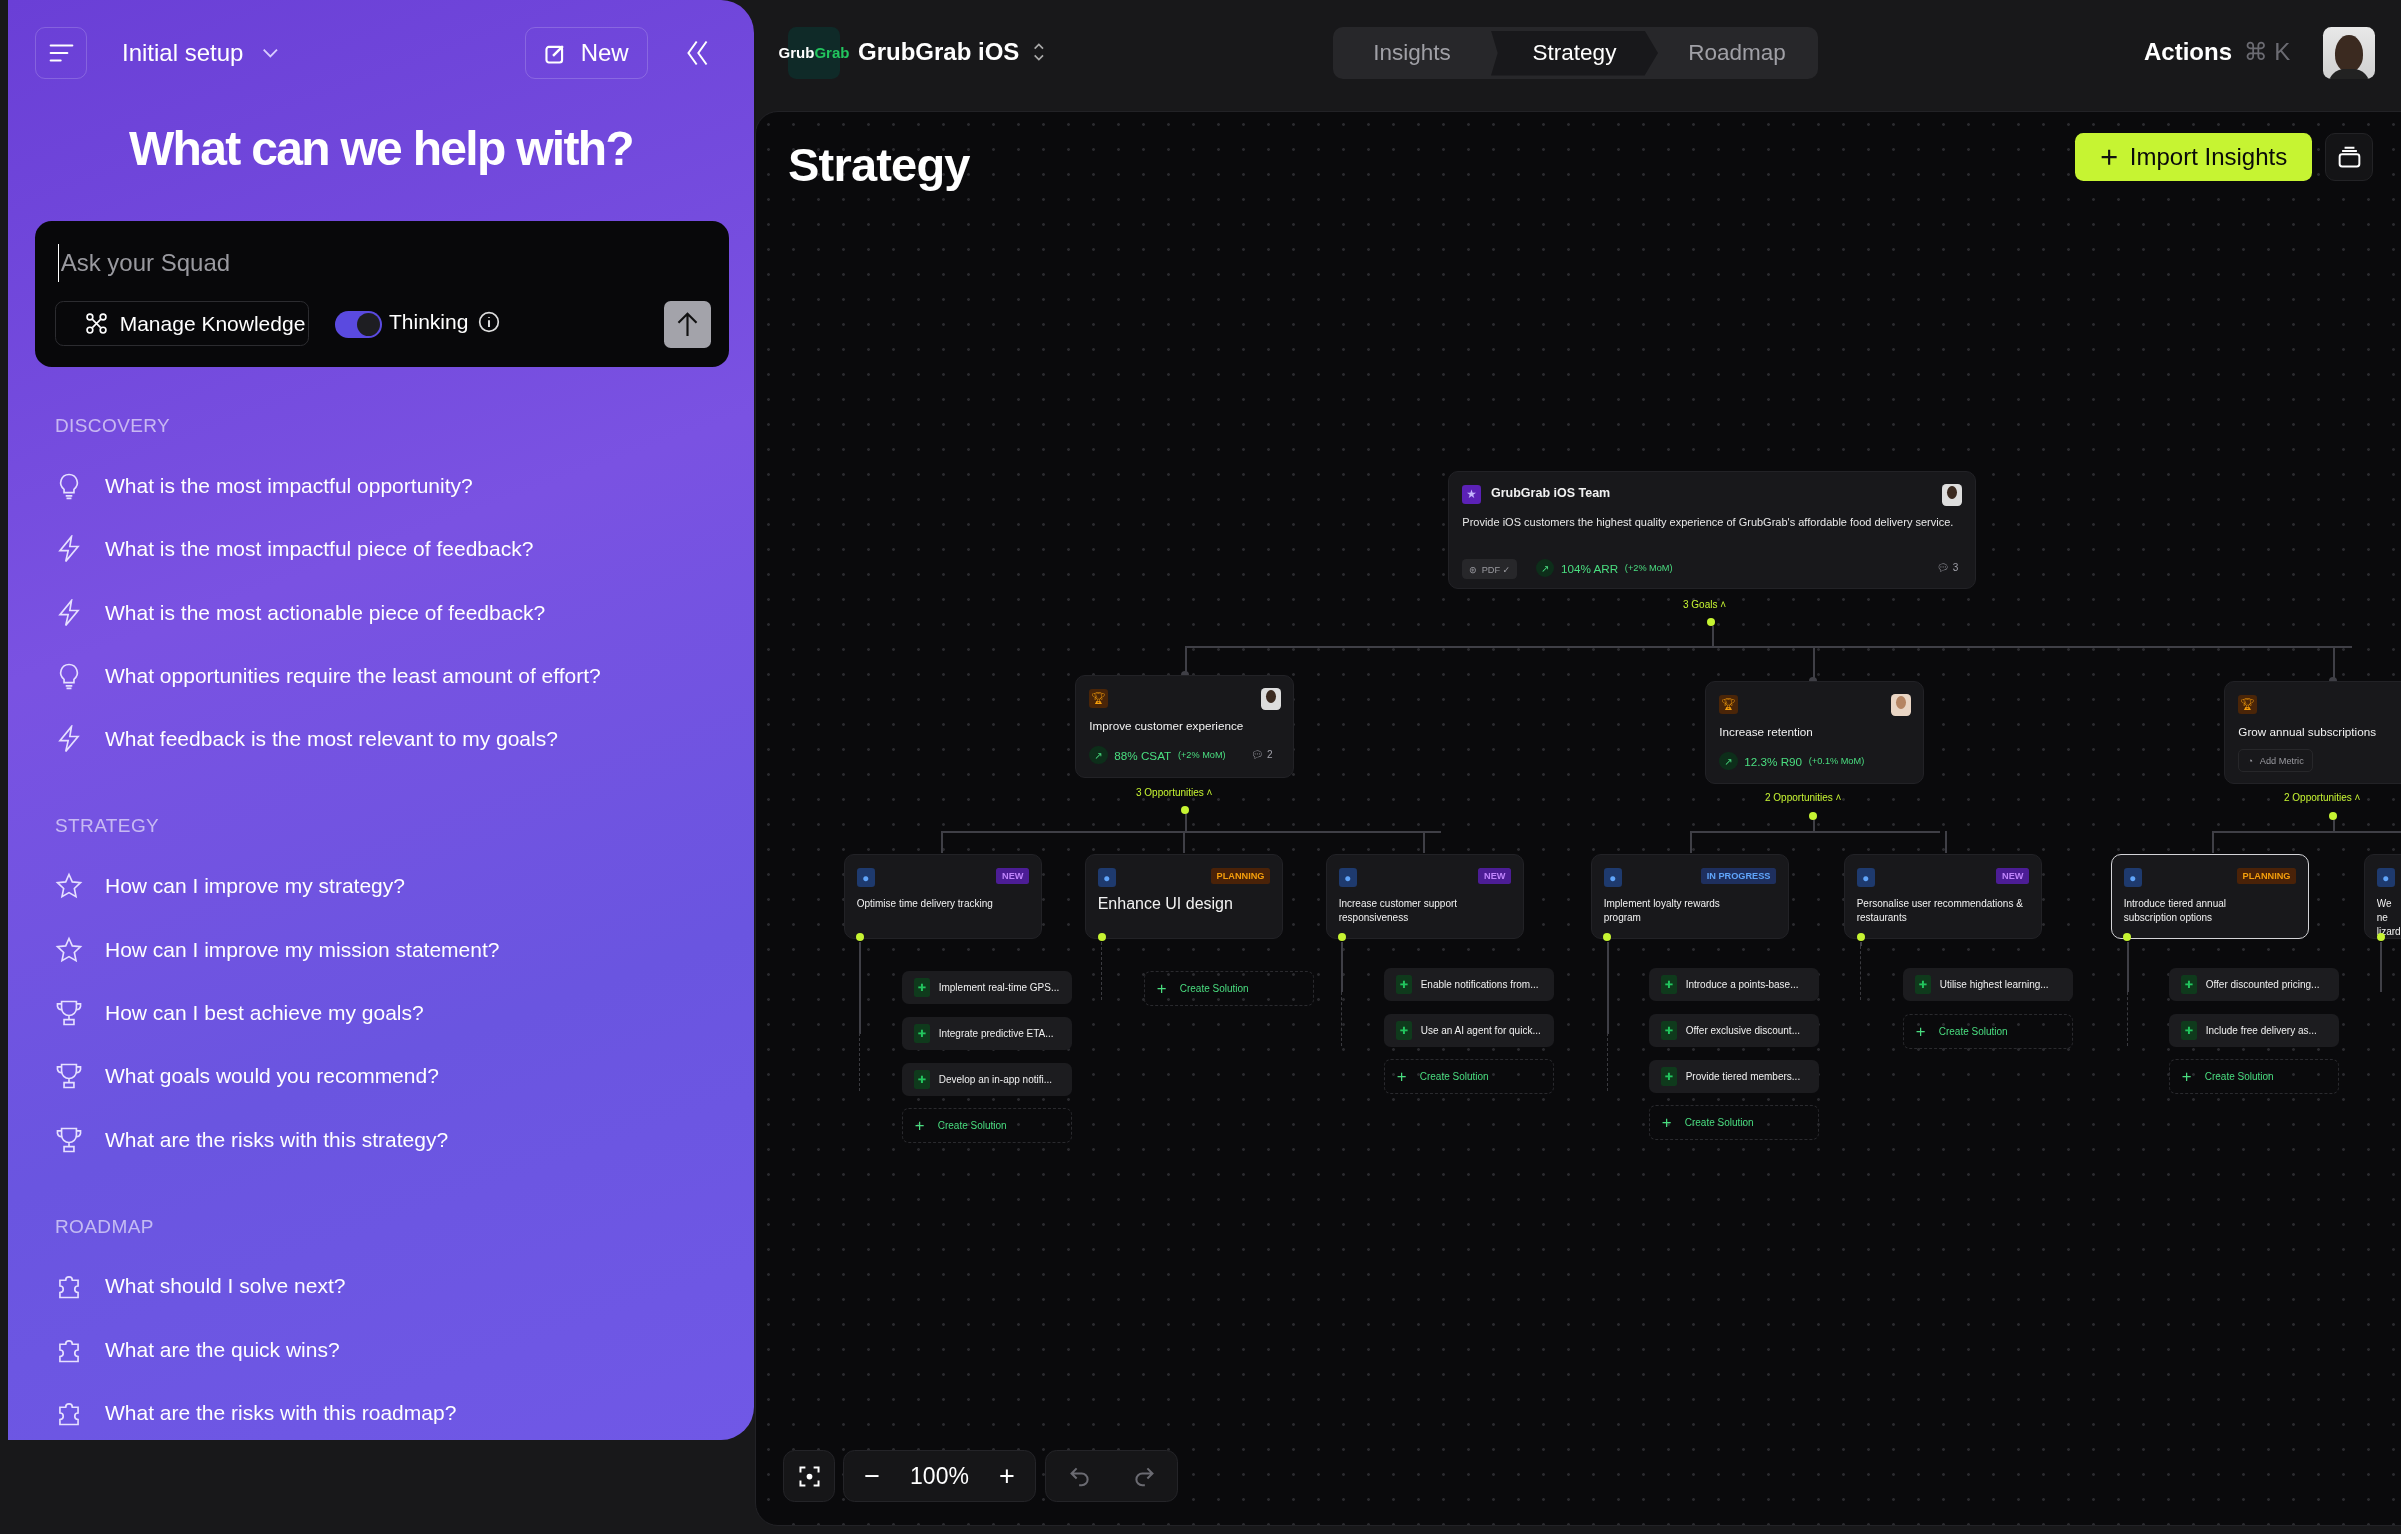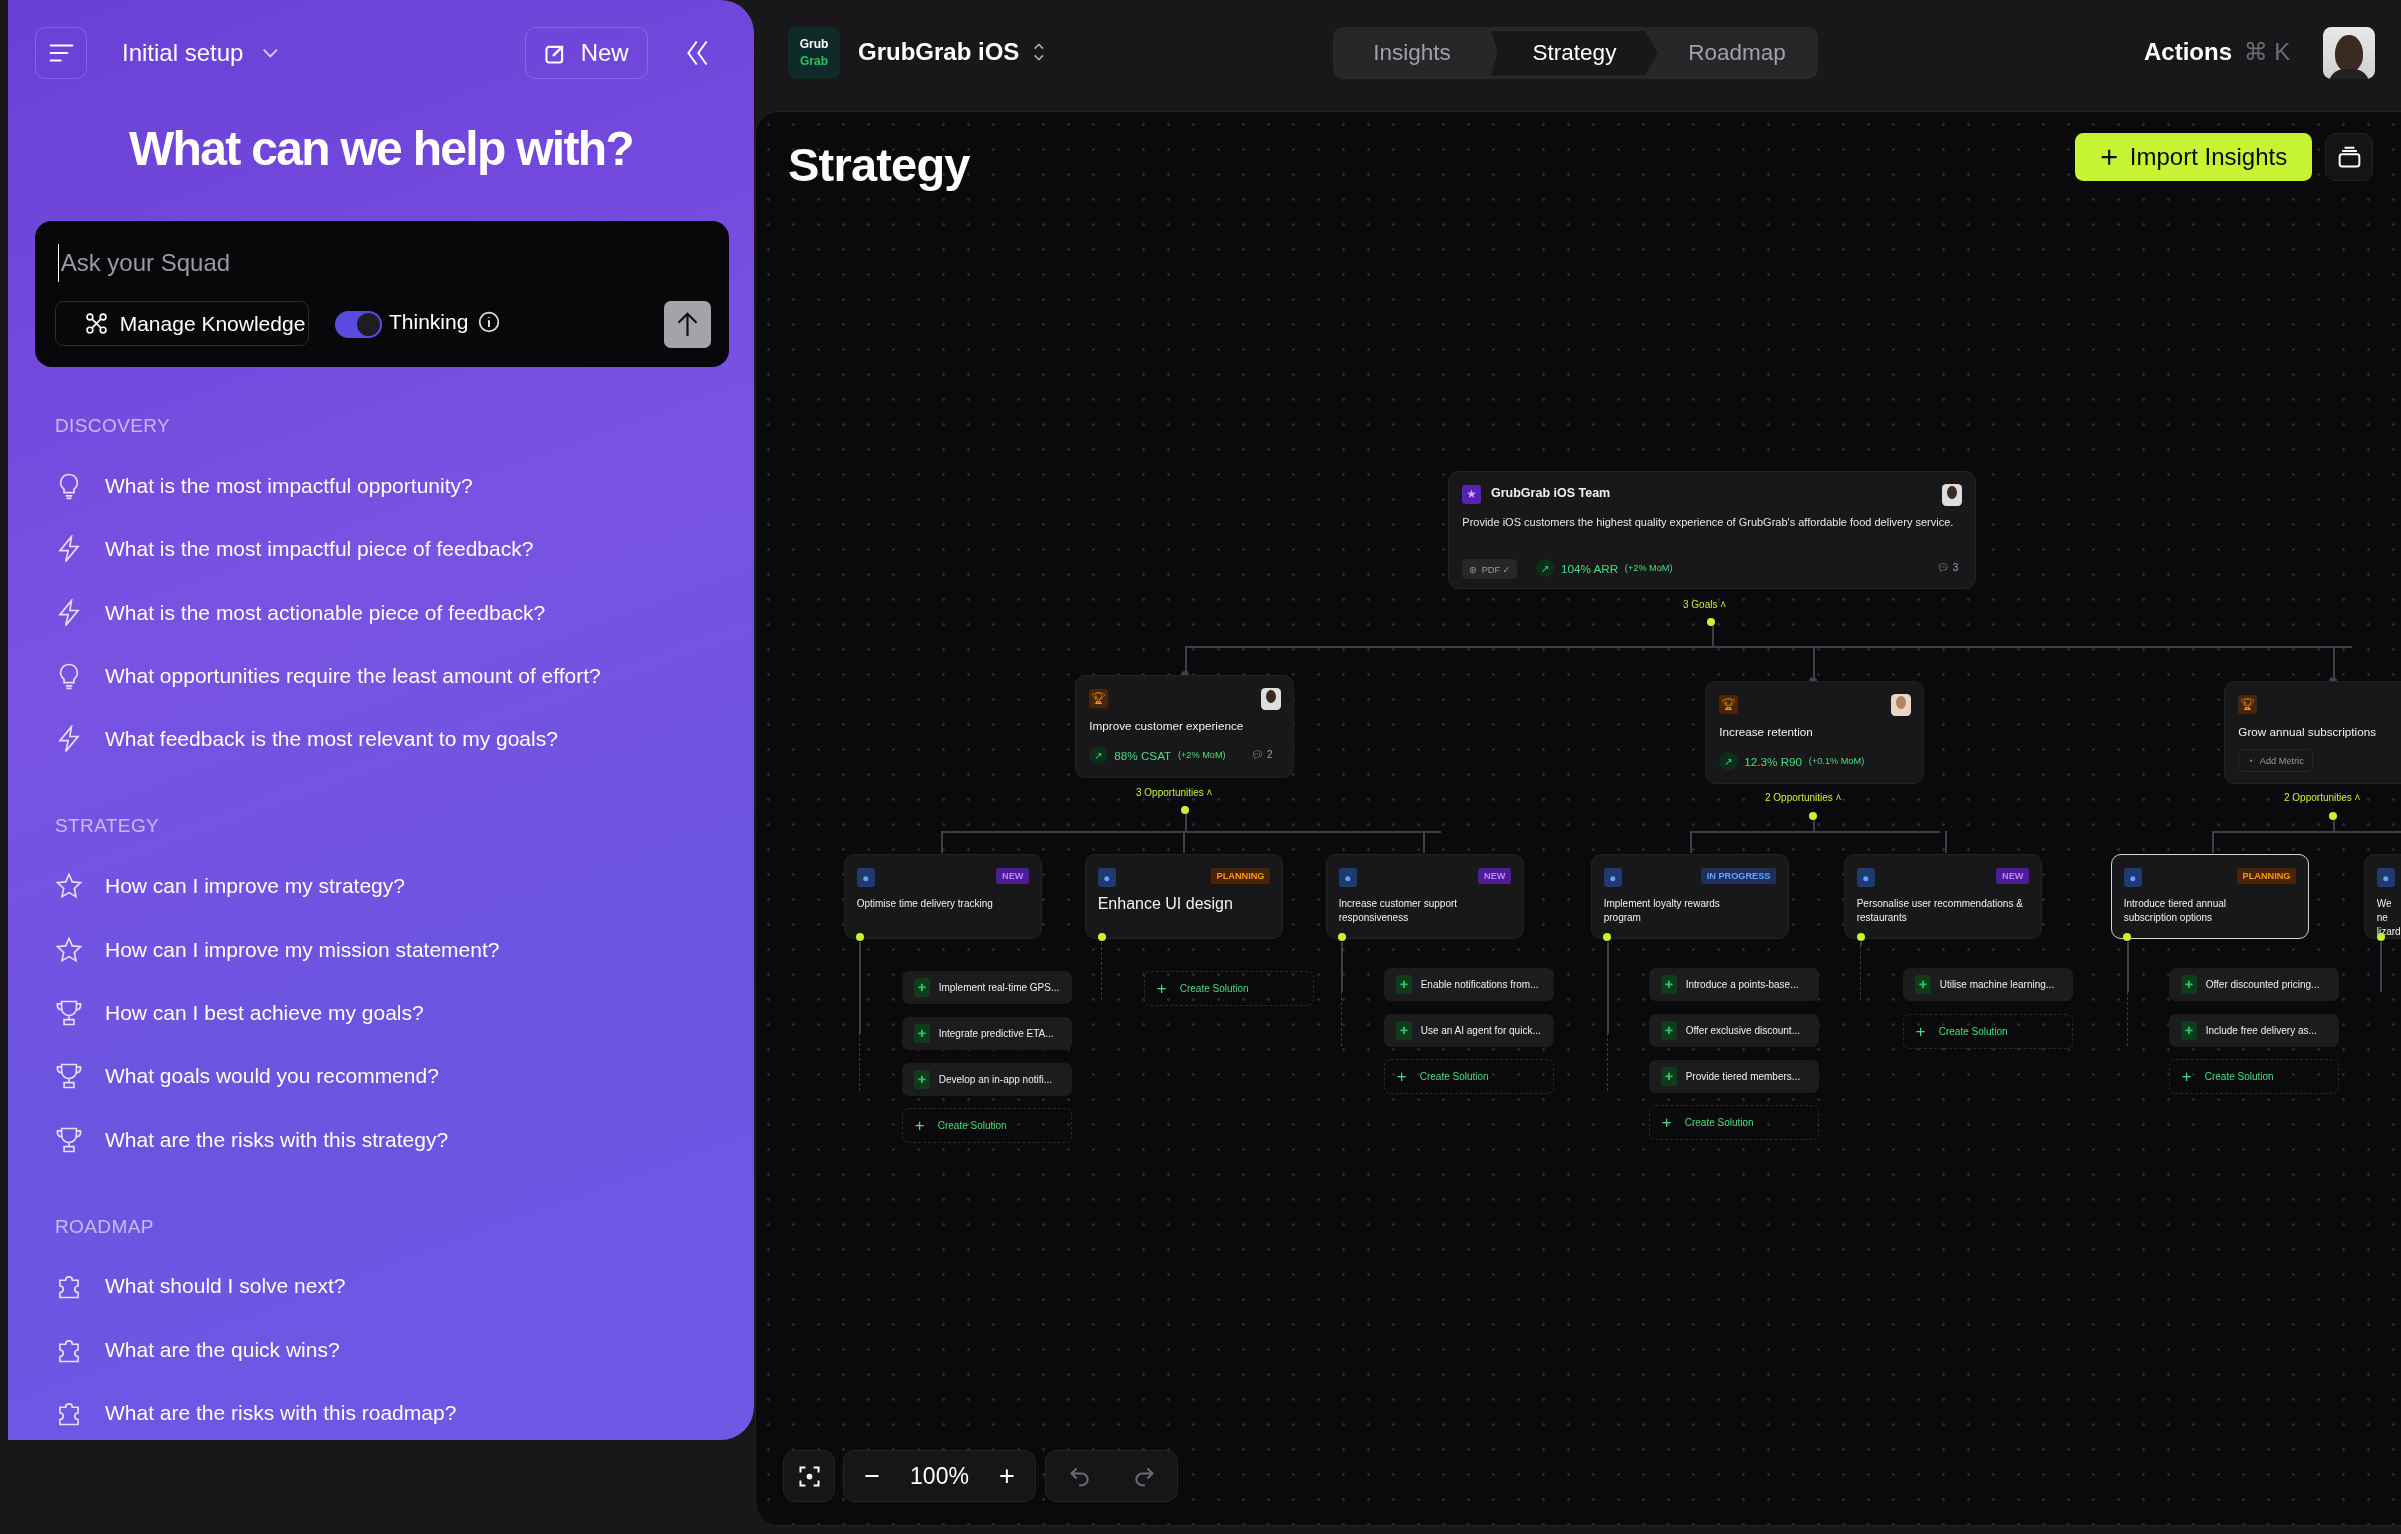--- a/index.html
+++ b/index.html
@@ -16,21 +16,21 @@
 .ask-input::placeholder{color:#9a9aa0}
 .mk-btn{position:absolute;left:20px;top:80px;width:254px;height:45px;border:1.7px solid #2c2c30;border-radius:8.3px;display:flex;align-items:center;gap:11.7px;padding-left:29px;font-size:21px}
 .toggle{position:absolute;left:300px;top:90px;width:47px;height:27px;border-radius:13.3px;background:#5a4ae0}
 .toggle .knob{position:absolute;right:1.7px;top:1.7px;width:23px;height:23px;border-radius:50%;background:#1e1e22}
 .thinking{position:absolute;left:354px;top:89px;font-size:21px;display:flex;align-items:center;gap:10px}
 .send{position:absolute;left:629px;top:80px;width:47px;height:47px;border-radius:6.7px;background:#a3a3aa;display:flex;align-items:center;justify-content:center}
 .sect{position:absolute;left:47px;font-size:19px;color:rgba(255,255,255,0.6);letter-spacing:0.4px}
 .q{position:absolute;left:47px;display:flex;align-items:center;gap:22px;font-size:21px;color:#fff}
 .q svg{width:28px;height:28px}
 .main-head{position:absolute;left:755px;top:0;right:0;height:108px}
-.logo{position:absolute;left:33px;top:27px;width:52px;height:52px;border-radius:8.3px;background:#0f2a28;display:flex;flex-direction:column;align-items:center;justify-content:center;font-size:12px;font-weight:bold;line-height:16.7px}
+.logo{position:absolute;left:33px;top:27px;width:52px;height:52px;border-radius:8.3px;background:#0f2a28;display:flex;align-items:center;justify-content:center;font-size:15px;font-weight:bold;line-height:16.7px}
 .logo .g2{color:#22c55e}
 .proj{position:absolute;left:103px;top:38px;font-size:24px;font-weight:bold;display:flex;align-items:center;gap:14px}
 .tabs{position:absolute;left:578px;top:27px;width:485px;height:52px;background:#27272a;border-radius:10px;display:flex;align-items:center}
 .tab{font-size:22.5px;color:#a0a0a6;height:45px;display:flex;align-items:center;justify-content:center}
 .tab.active{background:#18181b;color:#fff;clip-path:polygon(0 0,92% 0,100% 50%,92% 100%,0 100%,4% 50%)}
 .actions{position:absolute;left:1389px;top:38px;font-size:24px;font-weight:bold;display:flex;gap:11.7px;align-items:flex-start}
 .actions .kbd{color:#6b6b72;font-weight:normal}
 .avatar{position:absolute;left:1568px;top:27px;width:52px;height:52px;border-radius:8.3px;background:linear-gradient(#e8e8e8,#d0d0d0);overflow:hidden}
 .avatar .face{position:absolute;left:11.7px;top:8.3px;width:28px;height:37px;border-radius:50% 50% 45% 45%;background:#3b2a20}
 .avatar .body{position:absolute;left:5px;top:42px;width:42px;height:16.7px;border-radius:16.7px 16.7px 0 0;background:#222}
@@ -455,21 +455,21 @@
       <span class="pz">✚</span>
       <span>Provide tiered members...</span>
     </div>
   <div class="create" style="left:893px;top:993px">
       <span class="plus">+</span>
       <span>Create Solution</span>
     </div>
 
   <div class="sol" style="left:1147px;top:856px">
       <span class="pz">✚</span>
-      <span>Utilise machine learning...</span>
+      <span>Utilise highest learning...</span>
     </div>
   <div class="create" style="left:1147px;top:902px">
       <span class="plus">+</span>
       <span>Create Solution</span>
     </div>
 
   <div class="sol" style="left:1413px;top:856px">
       <span class="pz">✚</span>
       <span>Offer discounted pricing...</span>
     </div>

